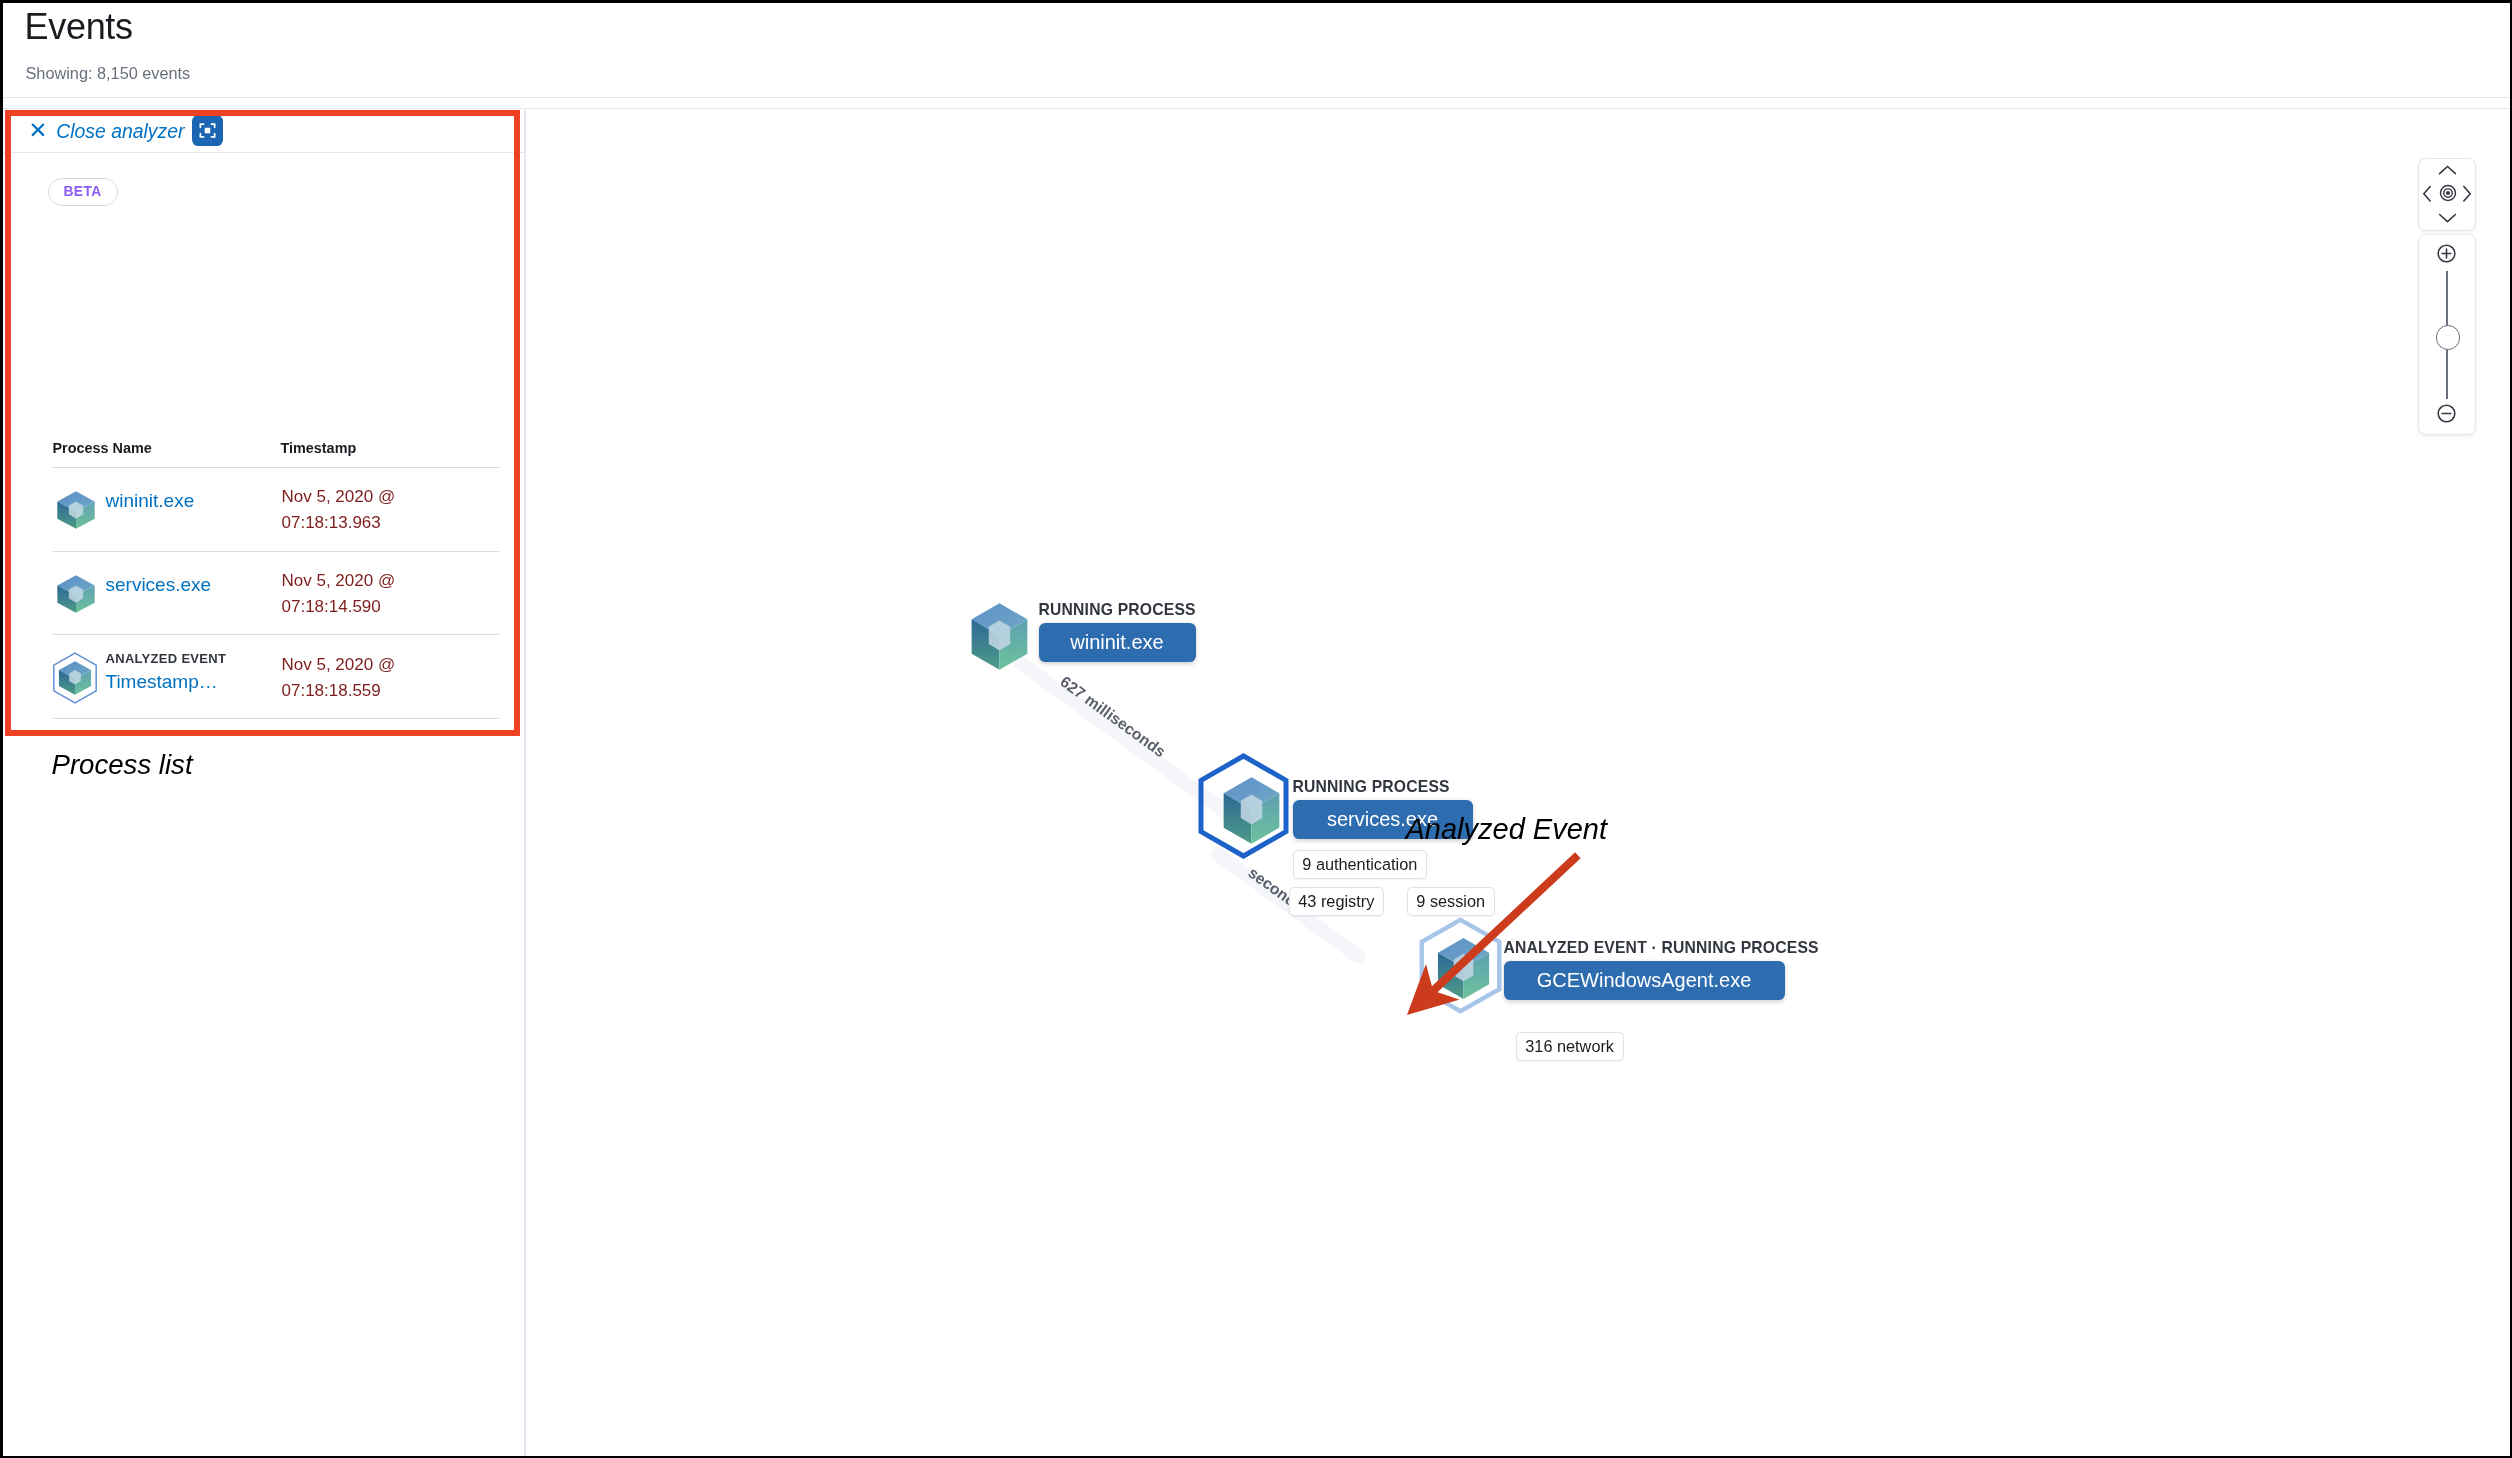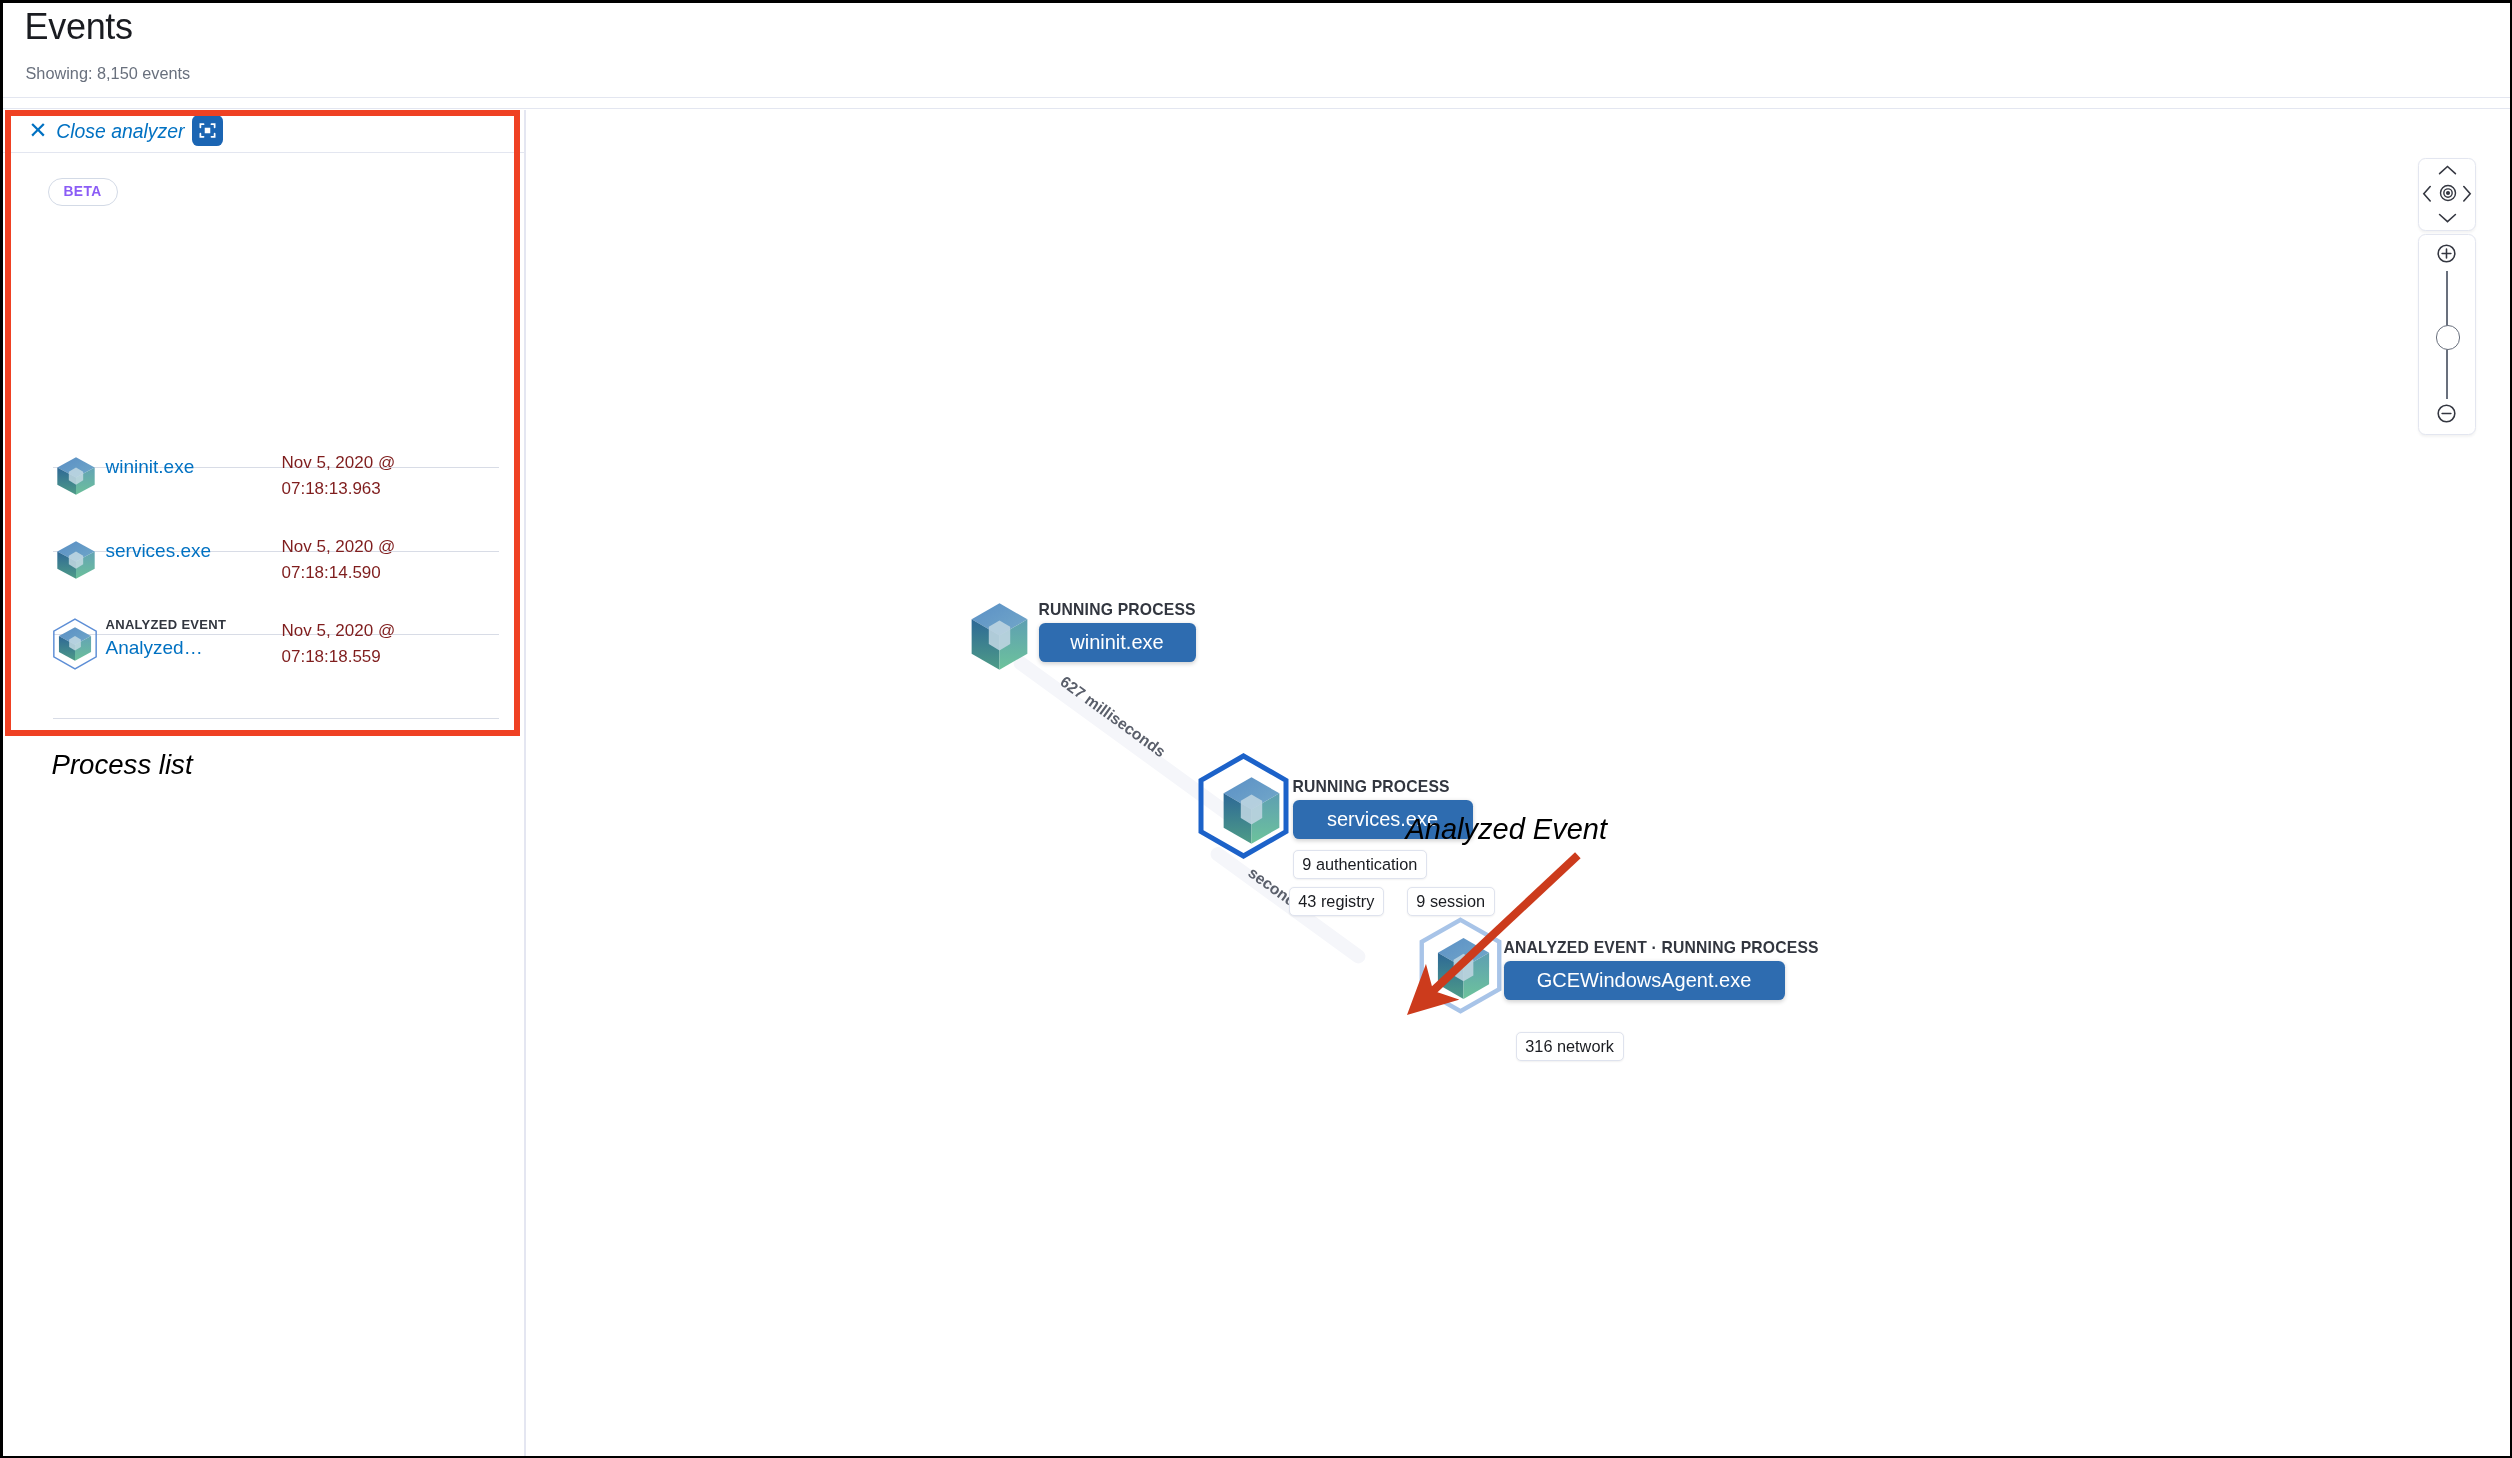--- a/index.html
+++ b/index.html
@@ -170,20 +170,24 @@
           <rect x="8.5" y="8.5" width="7" height="7" fill="#fff" stroke="none"></rect>
         </svg>
       </div>
     </div>
     <div id="panel-divider"></div>
 
     <div id="beta-badge">BETA</div>
 
 
     <div id="process-table">
+      <div class="table-head">
+        <div class="th c1">Process Name</div>
+        <div class="th c2">Timestamp</div>
+      </div>
 
       <div class="row-sep" style="top:33px;"></div>
 
       <div class="trow" style="top:0px;">
         <div class="cube-wrap">
           <svg width="46" height="46" viewBox="0 0 64 64">
             <defs>
               <linearGradient id="cTop1" x1="0" y1="0" x2="1" y2="1">
                 <stop offset="0" stop-color="#5a8ec4"></stop>
                   <stop offset="1" stop-color="#6fa8c9"></stop>
@@ -232,21 +236,21 @@
         <div class="cube-wrap hexed">
           <svg width="54" height="54" viewBox="0 0 74 74">
             <polygon points="37,3 66,19.5 66,54.5 37,71 8,54.5 8,19.5" fill="none" stroke="#5d8ed6" stroke-width="2"></polygon>
             <polygon points="37,14 59,26 37,38 15,26" fill="url(#cTop1)"></polygon>
             <polygon points="15,26 37,38 37,60 15,48" fill="url(#cL1)"></polygon>
             <polygon points="59,26 59,48 37,60 37,38" fill="url(#cR1)"></polygon>
             <polygon points="37,26 45,31 45,41 37,46 29,41 29,31" fill="#c3d9e3" opacity="0.85"></polygon>
           </svg>
         </div>
         <div class="proc-sub" style="top:15px;">ANALYZED EVENT</div>
-        <div class="proc-name" style="top:35px;">Analyzed…</div>
+        <div class="proc-name" style="top:35px;">Timestamp…</div>
         <div class="ts" style="top:16.3px;">
           <span>Nov 5, 2020 @</span><br>
           <span>07:18:18.559</span>
         </div>
       </div>
       <div class="row-sep" style="top:284px;"></div>
     </div>
   </div>
 
   <div id="annot-box"></div>

